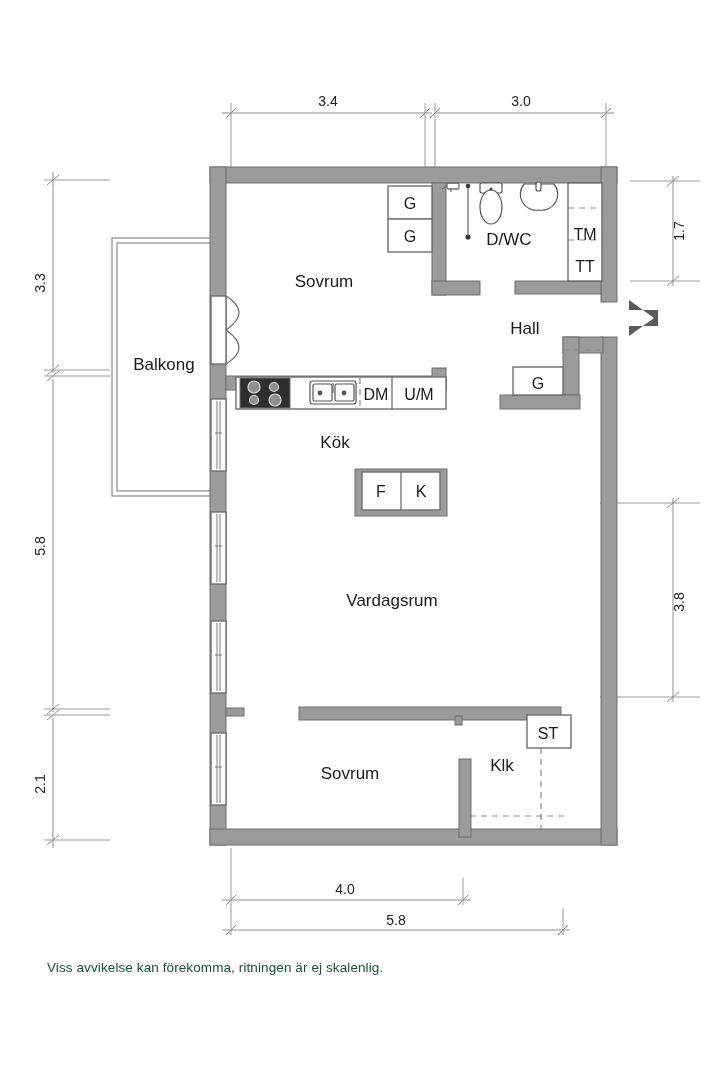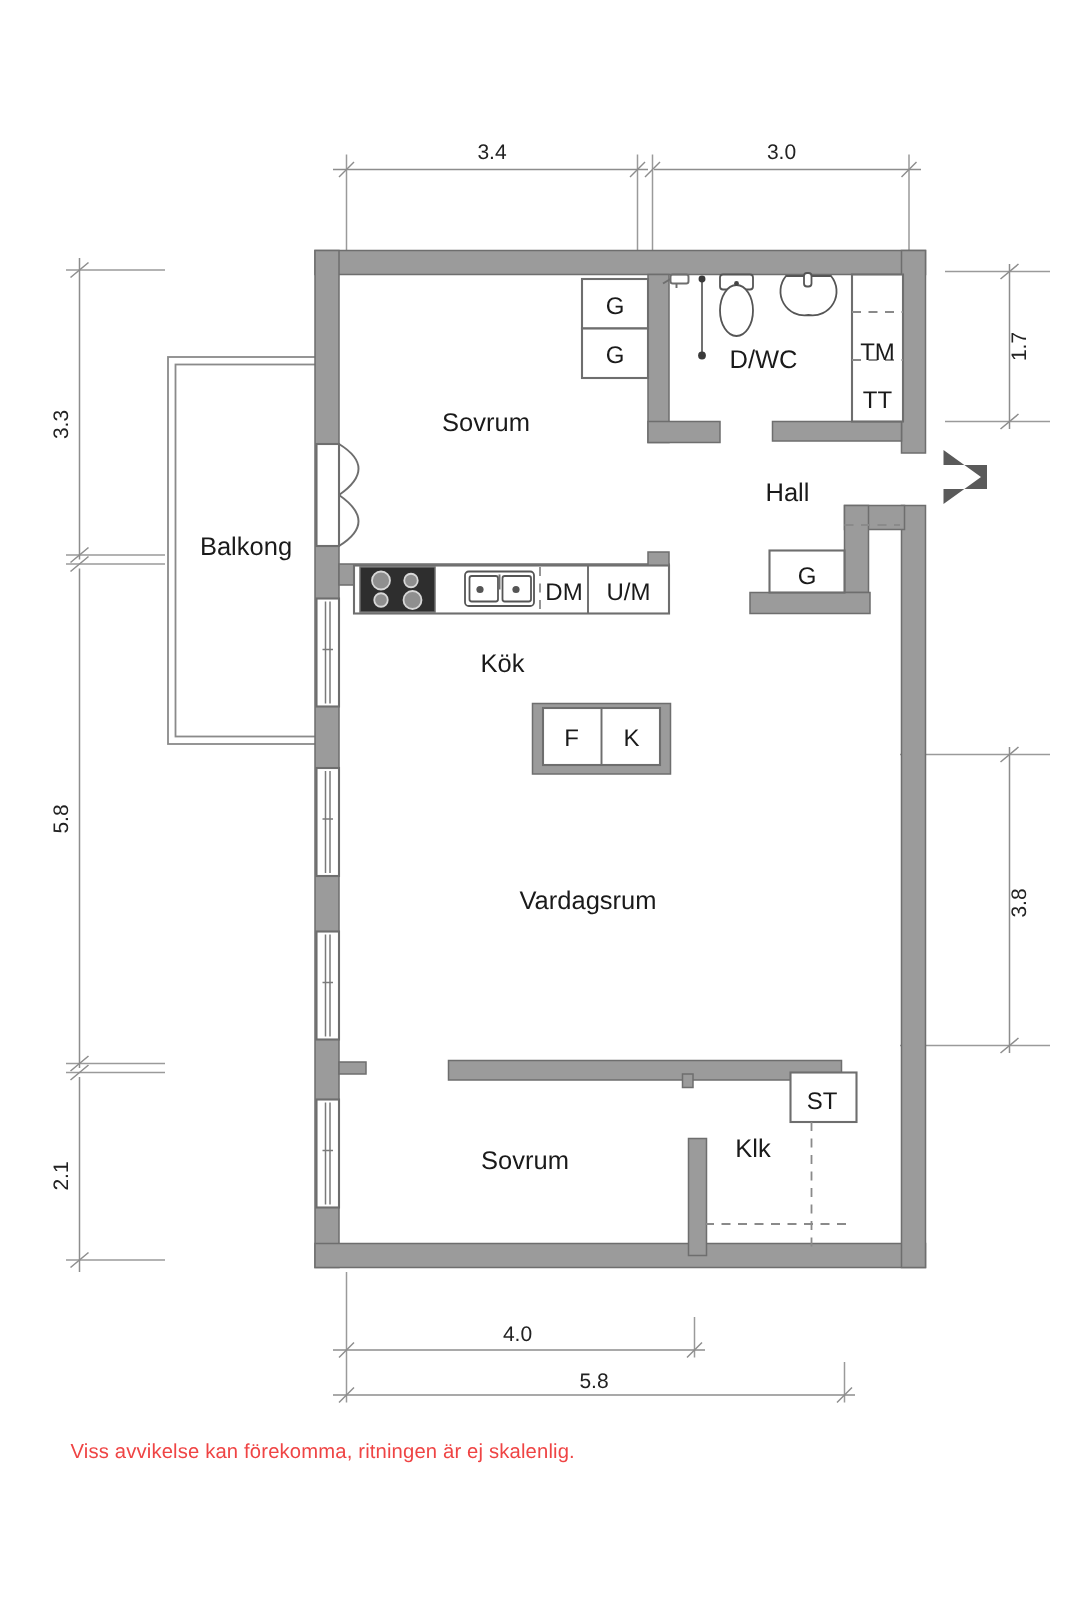--- a/index.html
+++ b/index.html
@@ -47,21 +47,21 @@
   }
   .room-label { font-size: 17px; }
   .tag-label  { font-size: 16px; }
   .dim-label  { font-size: 14px; fill: #222; }
 
   .footnote {
     position: absolute;
     left: 47px;
     top: 960px;
     font-size: 13.5px;
-    color: #ef4444;
+    color: #14532d;
     letter-spacing: 0.1px;
     font-family: "Liberation Sans", sans-serif;
   }
 </style>
 </head>
 <body>
 
 <div id="plan-root">
 
   <svg class="floorplan" viewBox="0 0 720 1080" xmlns="http://www.w3.org/2000/svg">

